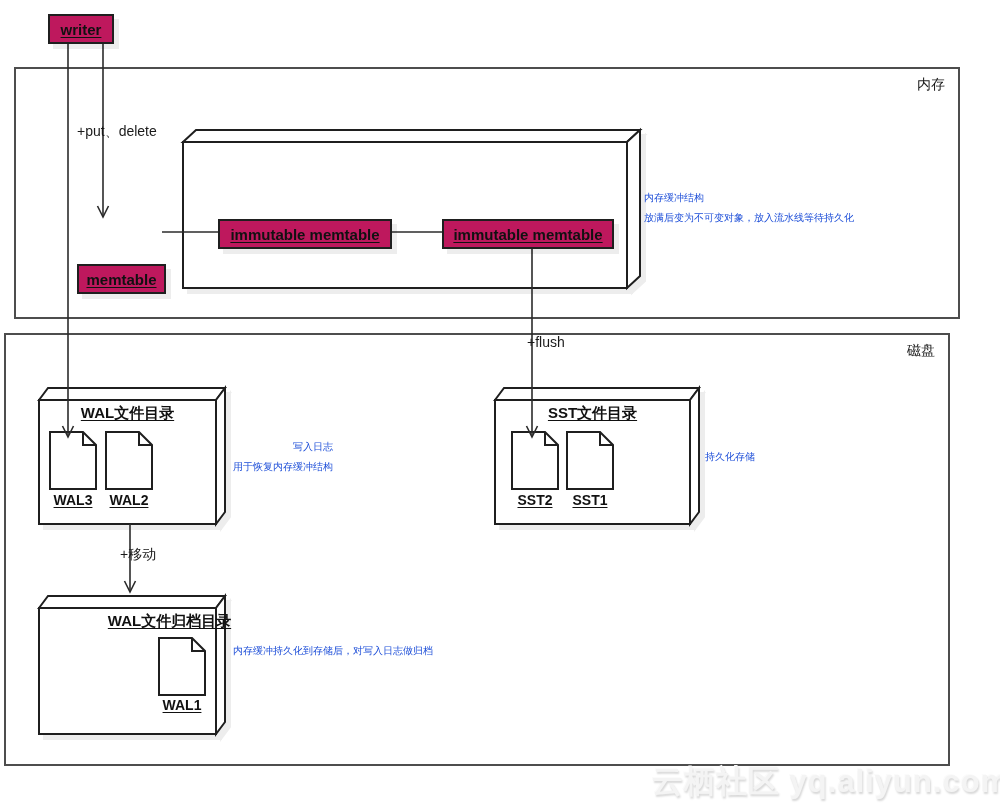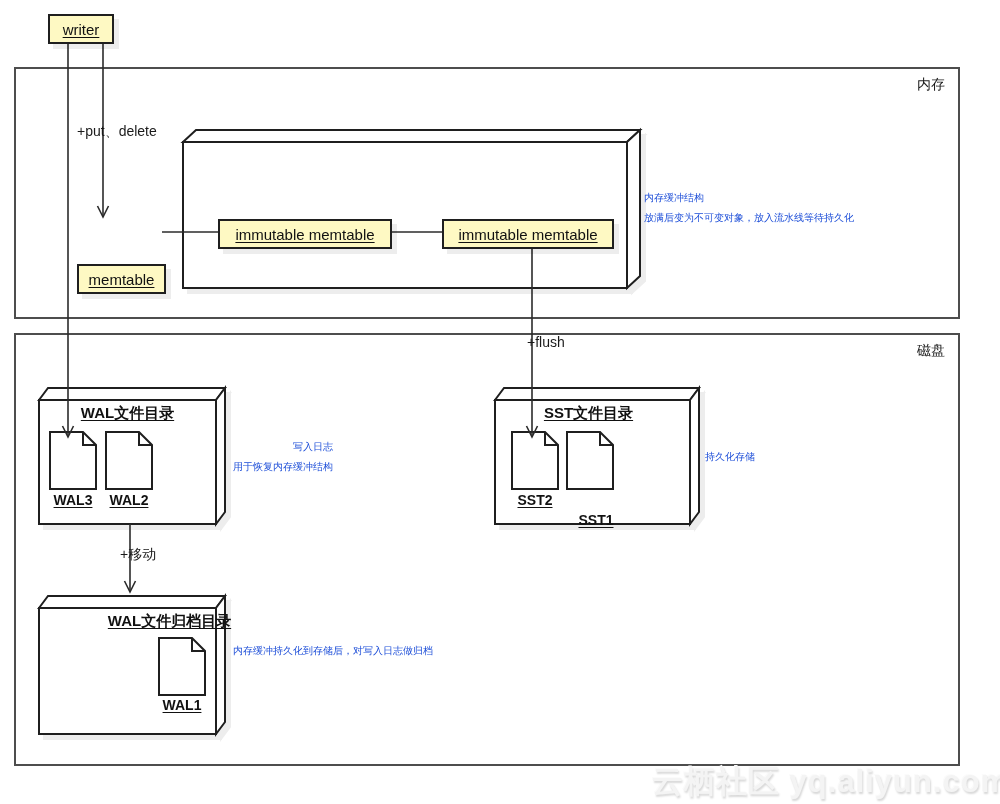--- a/index.html
+++ b/index.html
@@ -8,23 +8,23 @@
     font-family:"Liberation Sans","DejaVu Sans",sans-serif;color:#111;
   }
   .container-box{
     position:absolute;border:2px solid #4d4d4d;background:transparent;z-index:1;
   }
   .container-label{
     position:absolute;top:7px;right:13px;font-size:14px;color:#1a1a1a;z-index:1;
   }
   svg.layer{position:absolute;left:0;top:0;z-index:2;pointer-events:none;}
   .node-box{
-    position:absolute;background:#fef9c3;border:2px solid #1f1f1f;z-index:3;
+    position:absolute;background:#be185d;border:2px solid #1f1f1f;z-index:3;
     display:flex;align-items:center;justify-content:center;
-    font-weight:normal;font-size:15px;
+    font-weight:bold;font-size:15px;
     box-shadow:5px 5px 0 rgba(0,0,0,0.07);
   }
   .node-box span{text-decoration:underline;text-underline-offset:2px;}
   .dir-title{
     position:absolute;z-index:3;text-align:center;font-weight:bold;font-size:15px;
     text-decoration:underline;text-underline-offset:2px;white-space:nowrap;
   }
   .doc-label{
     position:absolute;z-index:3;text-align:center;font-weight:bold;font-size:14px;
     text-decoration:underline;text-underline-offset:2px;
@@ -42,21 +42,21 @@
   .shape3d{filter:drop-shadow(5px 5px 0 rgba(0,0,0,0.07));}
 </style>
 </head>
 <body>
 
 <div id="canvas">
 
   <div class="container-box" style="left:14px;top:67px;width:942px;height:248px;">
     <div class="container-label">内存</div>
   </div>
-  <div class="container-box" style="left:14px;top:333px;width:942px;height:429px;">
+  <div class="container-box" style="left:4px;top:333px;width:942px;height:429px;">
     <div class="container-label">磁盘</div>
   </div>
 
   <svg class="layer" width="1000" height="804" viewBox="0 0 1000 804">
 
     <g class="shape3d" fill="#ffffff" stroke="#1f1f1f" stroke-width="2" stroke-linejoin="miter">
       <polygon points="183,142 196,130 640,130 627,142"></polygon>
       <polygon points="627,142 640,130 640,276 627,288"></polygon>
       <rect x="183" y="142" width="444" height="146"></rect>
     </g>
@@ -130,27 +130,27 @@
 
   <div class="node-box" style="left:218px;top:219px;width:170px;height:26px;">
     <span>immutable memtable</span>
   </div>
 
   <div class="node-box" style="left:442px;top:219px;width:168px;height:26px;">
     <span>immutable memtable</span>
   </div>
 
   <div class="dir-title" style="left:39px;top:404px;width:177px;">WAL文件目录</div>
-  <div class="dir-title" style="left:470px;top:404px;width:195px;padding-left:21px;">SST文件目录</div>
+  <div class="dir-title" style="left:495px;top:404px;width:195px;">SST文件目录</div>
   <div class="dir-title" style="left:39px;top:612px;width:177px;padding-left:42px;">WAL文件归档目录</div>
 
   <div class="doc-label" style="left:47px;top:492px;width:52px;">WAL3</div>
   <div class="doc-label" style="left:103px;top:492px;width:52px;">WAL2</div>
   <div class="doc-label" style="left:509px;top:492px;width:52px;">SST2</div>
-  <div class="doc-label" style="left:564px;top:512px;width:52px;margin-left:6px;">SST1</div>
+  <div class="doc-label" style="left:564px;top:492px;width:52px;">SST1</div>
   <div class="doc-label" style="left:156px;top:697px;width:52px;">WAL1</div>
 
   <div class="edge-label" style="left:77px;top:123px;text-align:right;">+put、delete</div>
   <div class="edge-label" style="left:527px;top:334px;">+flush</div>
   <div class="edge-label" style="left:120px;top:546px;">+移动</div>
 
   <div class="note" style="left:644px;top:188px;">
     <div>内存缓冲结构</div>
     <div>放满后变为不可变对象，放入流水线等待持久化</div>
   </div>

